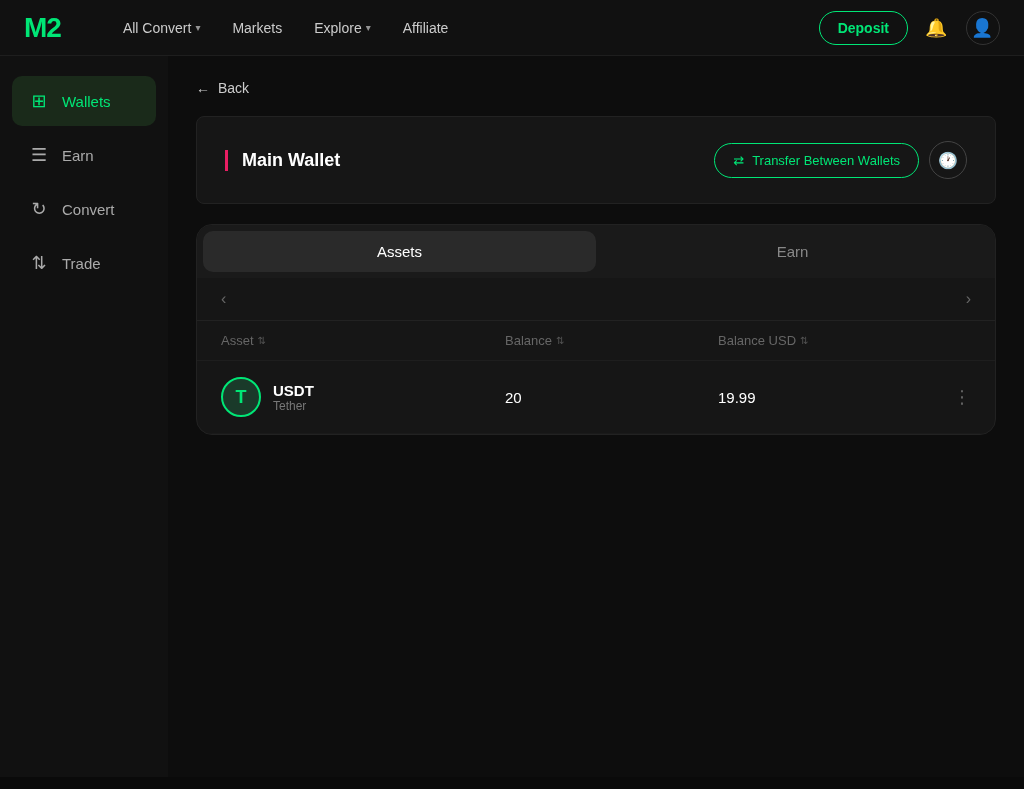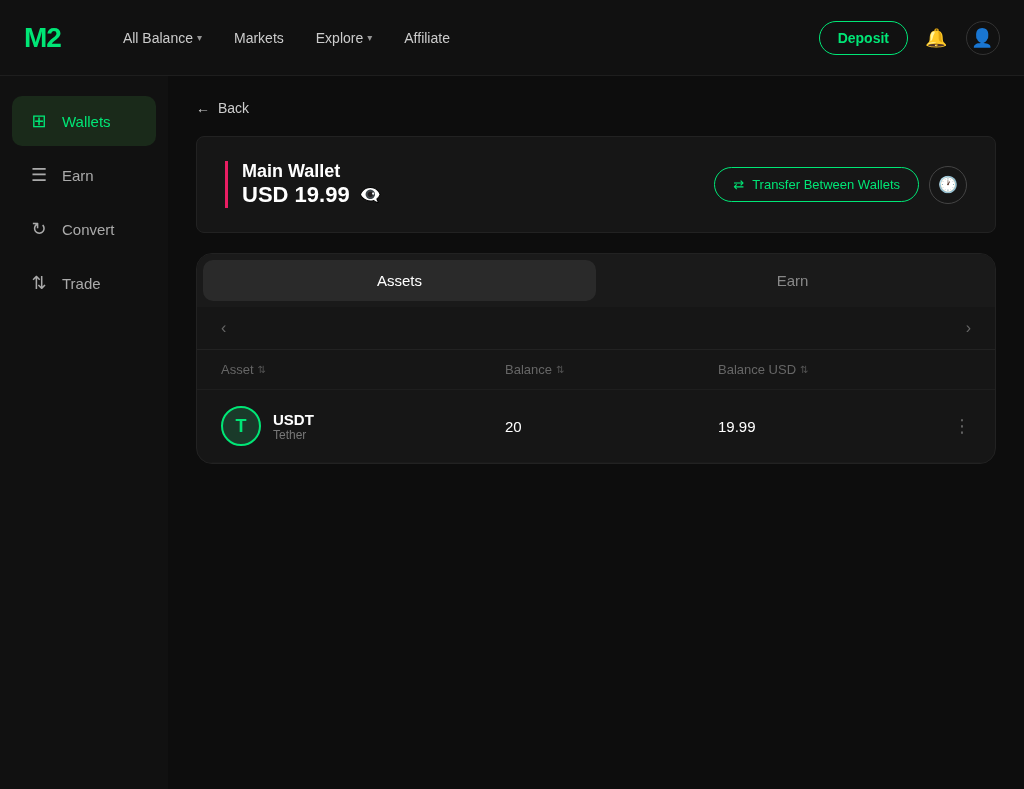--- a/index.html
+++ b/index.html
@@ -10,21 +10,21 @@
       min-height: 789px;
       width: 1024px;
       overflow: hidden;
     }
 
     
     .header {
       display: flex;
       align-items: center;
       background: #111;
-      height: 76px;
+      height: 56px;
       padding: 0 24px;
       border-bottom: 1px solid #1e1e1e;
       gap: 32px;
     }
     .logo {
       font-size: 28px;
       font-weight: 900;
       color: #00e676;
       letter-spacing: -1px;
       margin-right: 16px;
@@ -330,21 +330,21 @@
       justify-content: flex-end;
     }
   </style>
 </head>
 <body>
 
 <header class="header">
   <div class="logo">M2</div>
   <nav class="nav">
     <div class="nav-item">
-      <span>All Balance</span>
+      <span>All Convert</span>
       <span class="nav-chevron">▾</span>
     </div>
     <div class="nav-item">
       <span>Markets</span>
     </div>
     <div class="nav-item">
       <span>Explore</span>
       <span class="nav-chevron">▾</span>
     </div>
     <div class="nav-item">
@@ -382,24 +382,20 @@
   <main class="main">
 
     <div class="back-btn">
       <span>←</span>
       <span>Back</span>
     </div>
 
     <div class="wallet-card">
       <div class="wallet-left-border">
         <div class="wallet-name">Main Wallet</div>
-        <div class="wallet-balance">
-          <span>USD 19.99</span>
-          <span class="hide-icon">👁‍🗨</span>
-        </div>
       </div>
       <div class="wallet-actions">
         <button class="btn-transfer">
           <span>⇄</span>
           <span>Transfer Between Wallets</span>
         </button>
         <button class="btn-history">
           <span>🕐</span>
         </button>
       </div>

